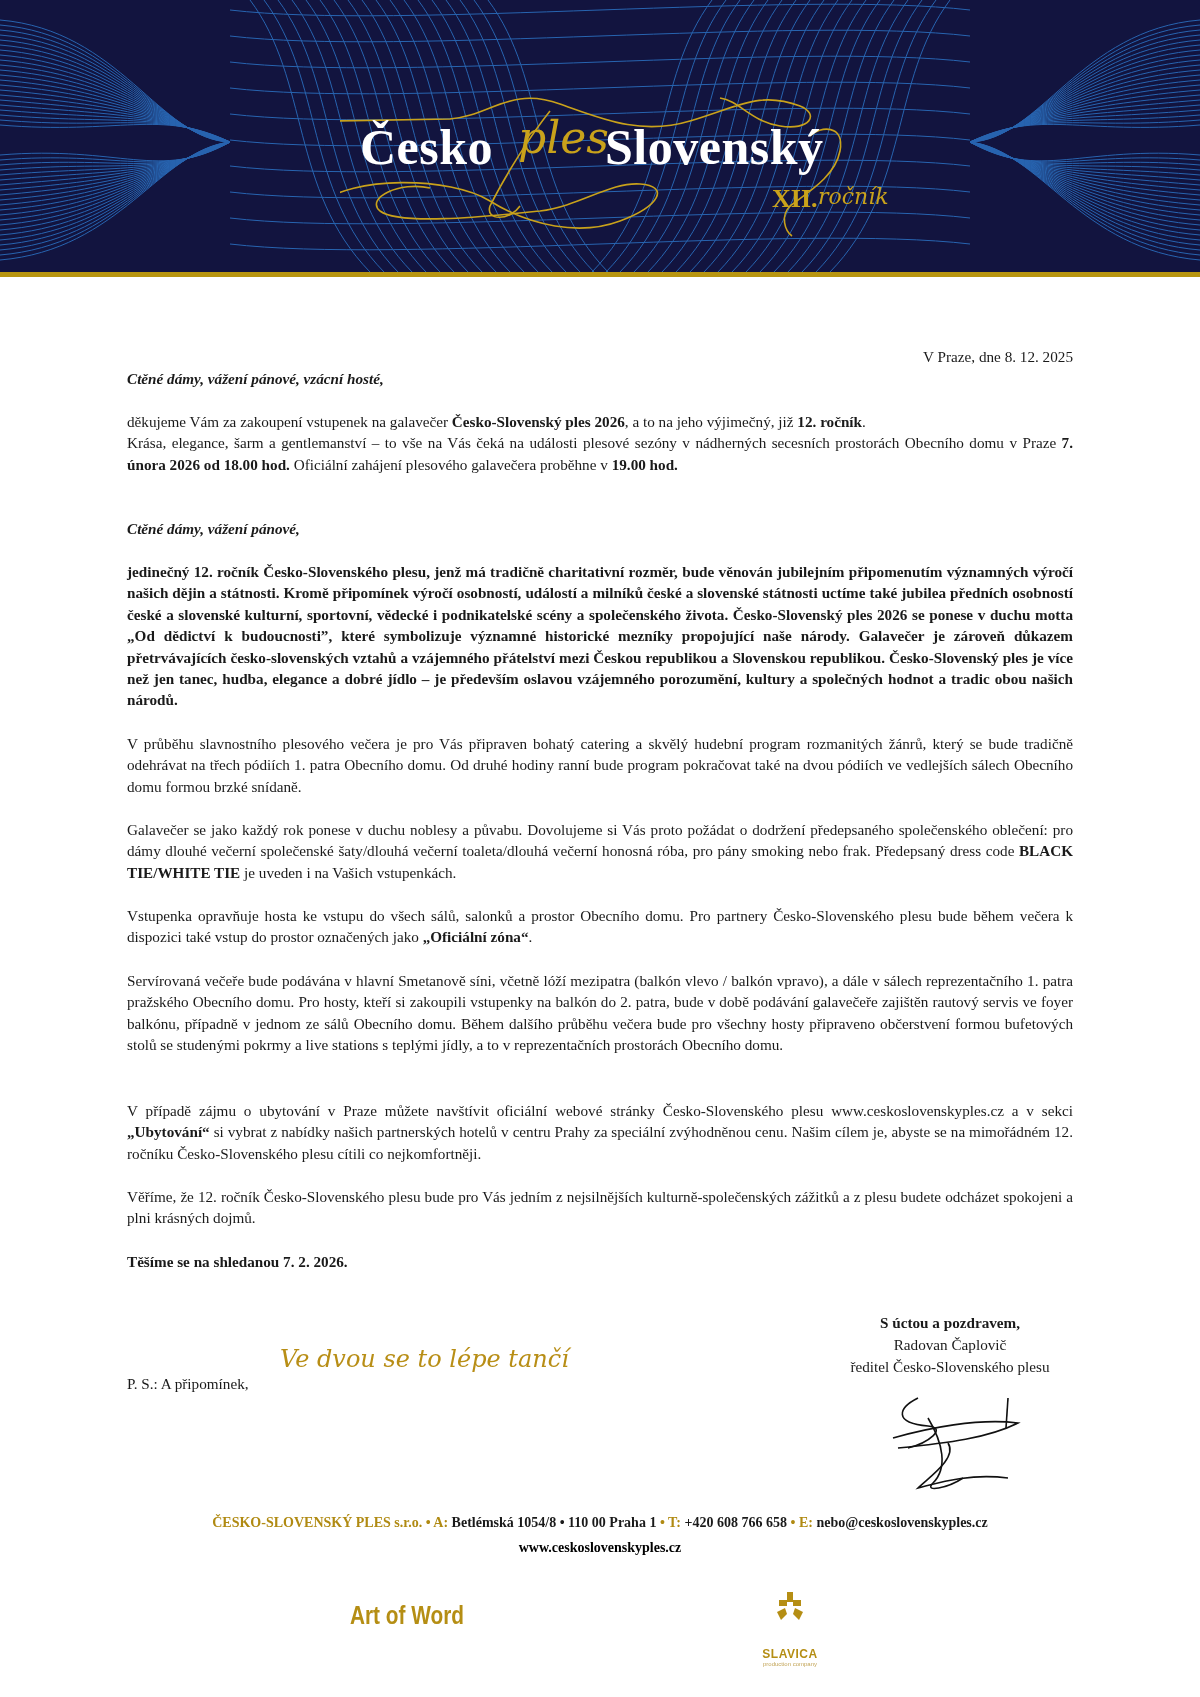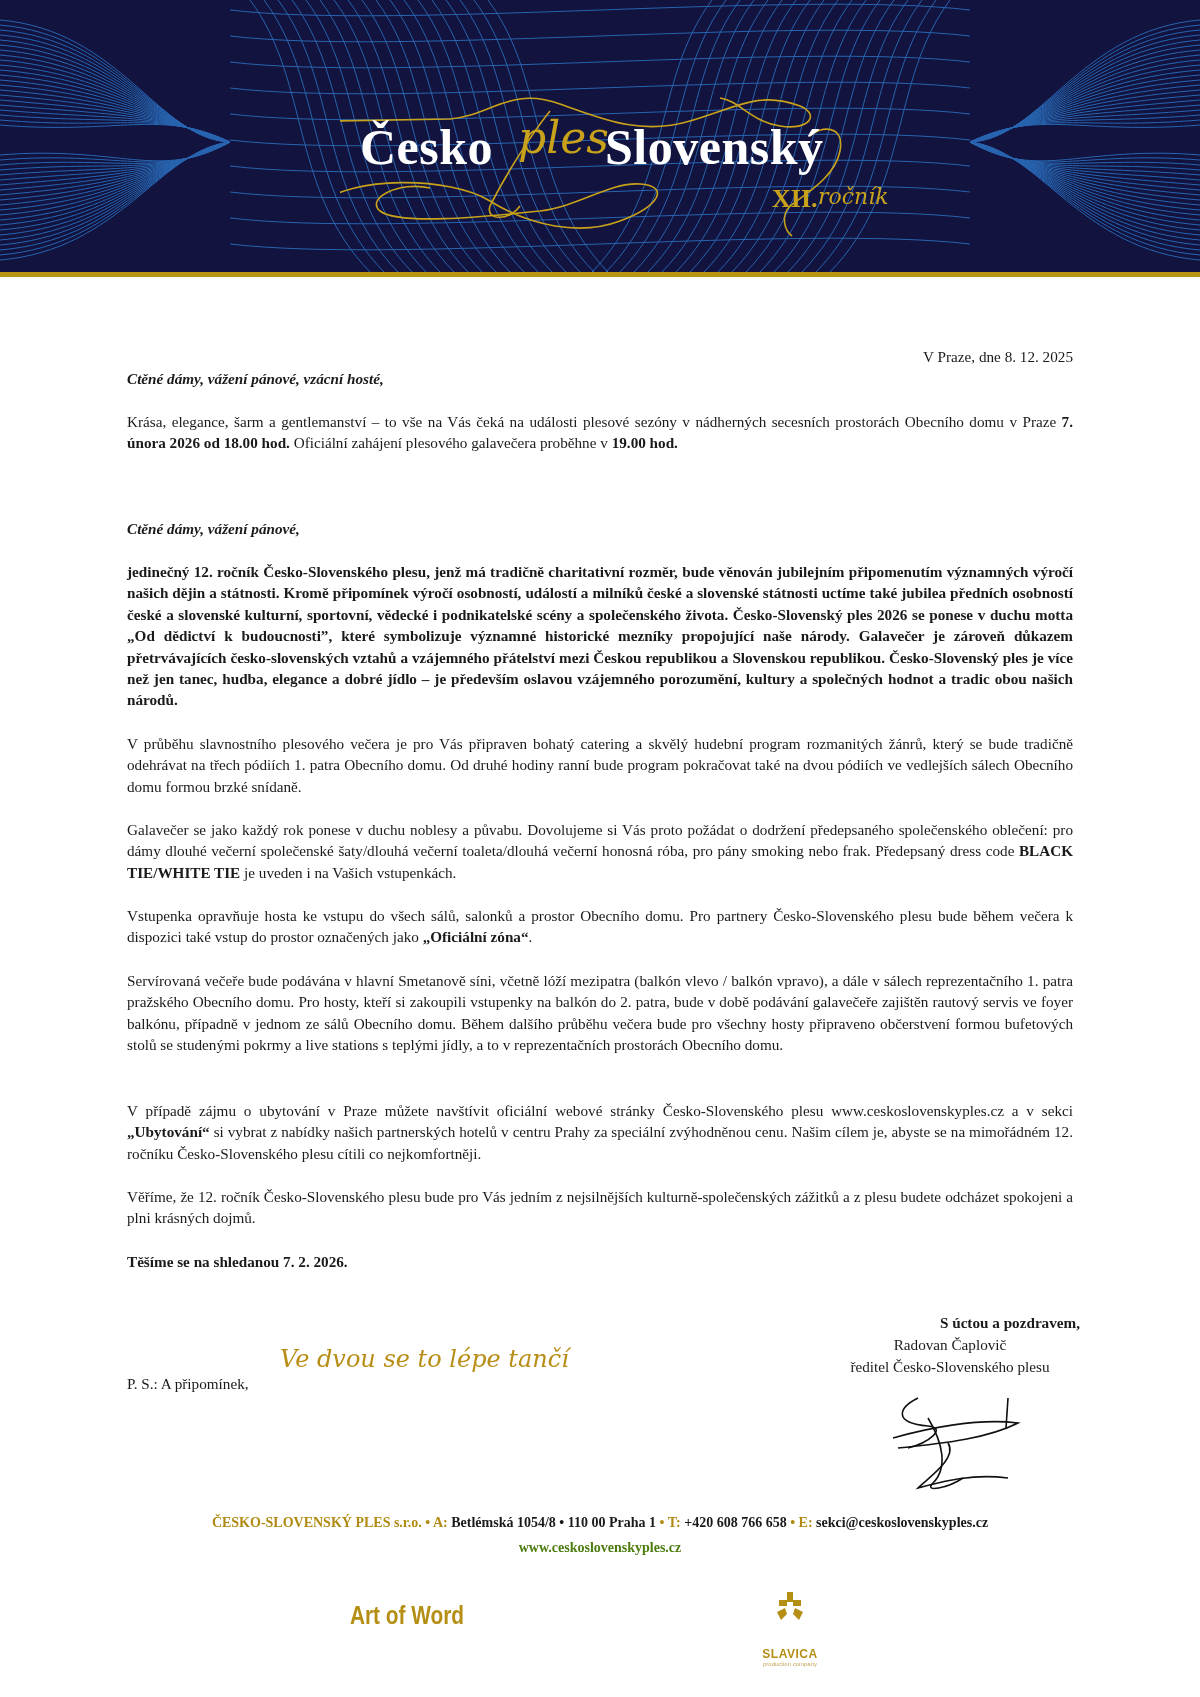--- a/index.html
+++ b/index.html
@@ -37,21 +37,21 @@
   .ps { position: absolute; left: 127px; top: 1375px; font-size: 15.2px; }
   .ps-script { position: absolute; left: 280px; top: 1345px; font-family: "DejaVu Serif", serif;
                font-style: italic; color: #b88e16; font-size: 24px; }
   .signature { position: absolute; left: 888px; top: 1388px; }
 
   
   .footer-line { position: absolute; left: 0; width: 1200px; top: 1515px; text-align: center;
                  font-size: 14px; font-weight: bold; color: #1a1a1a; }
   .gold { color: #b08a12; }
   .footer-web { position: absolute; left: 0; width: 1200px; top: 1540px; text-align: center;
-                font-size: 14px; font-weight: bold; color: #4d7c0f; }
+                font-size: 14px; font-weight: bold; color: #000000; }
   .logos { position: absolute; top: 1590px; left: 0; width: 1200px; height: 80px; }
   .logo-aow { position: absolute; left: 350px; top: 10px; color: #b58e14; font-weight: bold;
               font-family: "Liberation Sans Narrow", "Liberation Sans", sans-serif; font-size: 26px;
               transform: scaleX(0.8); transform-origin: left; }
   .logo-cs { position: absolute; left: 505px; top: 0; width: 180px; height: 70px; }
   .logo-cs .t { position: absolute; left: 8px; top: 26px; color: #b58e14; font-weight: bold; font-size: 14px; font-family: "Liberation Serif", serif; }
   .logo-slavica { position: absolute; left: 755px; top: 0; width: 70px; text-align: center; }
   .logo-slavica .name { font-family: "Liberation Sans", sans-serif; font-weight: bold; color: #b58e14; font-size: 12px; letter-spacing: 0.5px; margin-top: 19px; }
   .logo-slavica .sub { font-family: "Liberation Sans", sans-serif; color: #c4a65a; font-size: 6px; }
 </style>
@@ -172,20 +172,23 @@
 </div>
 <div class="gold-rule"></div>
 
 <div class="date">V Praze, dne 8. 12. 2025</div>
 
 <div class="doc" style="top:368px;">
   <p class="p salute">Ctěné dámy, vážení pánové, vzácní hosté,</p>
 </div>
 
 <div class="doc" style="top:411px;">
+  <p class="p" style="text-align:left;">
+    <span>děkujeme Vám za zakoupení vstupenek na galavečer </span><b>Česko-Slovenský ples 2026</b><span>, a to na jeho výjimečný, již </span><b>12. ročník</b><span>.</span>
+  </p>
   <p class="p">
     <span>Krása, elegance, šarm a gentlemanství – to vše na Vás čeká na události plesové sezóny v nádherných secesních prostorách Obecního domu v Praze </span><b>7. února 2026 od 18.00 hod.</b><span> Oficiální zahájení plesového galavečera proběhne v </span><b>19.00 hod.</b>
   </p>
 </div>
 
 <div class="doc" style="top:518px;">
   <p class="p salute">Ctěné dámy, vážení pánové,</p>
 </div>
 
 <div class="doc" style="top:561px;">
@@ -220,21 +223,21 @@
 
 <div class="doc" style="top:1186px;">
   <p class="p">Věříme, že 12. ročník Česko-Slovenského plesu bude pro Vás jedním z nejsilnějších kulturně-společenských zážitků a z plesu budete odcházet spokojeni a plni krásných dojmů.</p>
 </div>
 
 <div class="doc" style="top:1251px;">
   <p class="p" style="font-weight:bold;">Těšíme se na shledanou 7. 2. 2026.</p>
 </div>
 
 <div class="sig-block">
-  <div style="font-weight:bold;text-align:right;">S úctou a pozdravem,</div>
+  <div style="font-weight:bold;">S úctou a pozdravem,</div>
   <div>Radovan Čaplovič</div>
   <div>ředitel Česko-Slovenského plesu</div>
 </div>
 
 <svg class="signature" width="150" height="110" viewBox="0 0 150 110">
   <g fill="none" stroke="#111" stroke-width="1.6">
     <path d="M30 10 C10 20 5 35 40 38 C60 40 40 55 20 60"></path>
     <path d="M5 50 C40 40 90 30 130 35 C100 50 60 55 10 60"></path>
     <path d="M40 30 C55 55 60 80 45 95 C35 105 60 100 75 90"></path>
     <path d="M60 55 C70 70 40 90 30 100 C50 95 80 85 120 90"></path>
@@ -242,21 +245,21 @@
   </g>
 </svg>
 
 <div class="ps">P. S.: A připomínek,</div>
 <div class="ps-script">Ve dvou se to lépe tančí</div>
 
 <div class="footer-line">
   <span class="gold">ČESKO-SLOVENSKÝ PLES s.r.o.</span><span class="gold"> • </span><span class="gold">A:</span>
   <span>Betlémská 1054/8 • 110 00 Praha 1</span><span class="gold"> • </span><span class="gold">T:</span>
   <span>+420 608 766 658</span><span class="gold"> • </span><span class="gold">E:</span>
-  <span>sekci@ceskoslovenskyples.cz</span>
+  <span>nebo@ceskoslovenskyples.cz</span>
 </div>
 <div class="footer-web">www.ceskoslovenskyples.cz</div>
 
 <div class="logos">
   <div class="logo-aow">Art of Word</div>
 
 
   <div class="logo-slavica">
     <svg width="34" height="34" viewBox="0 0 34 34">
       <g fill="#b58e14">

